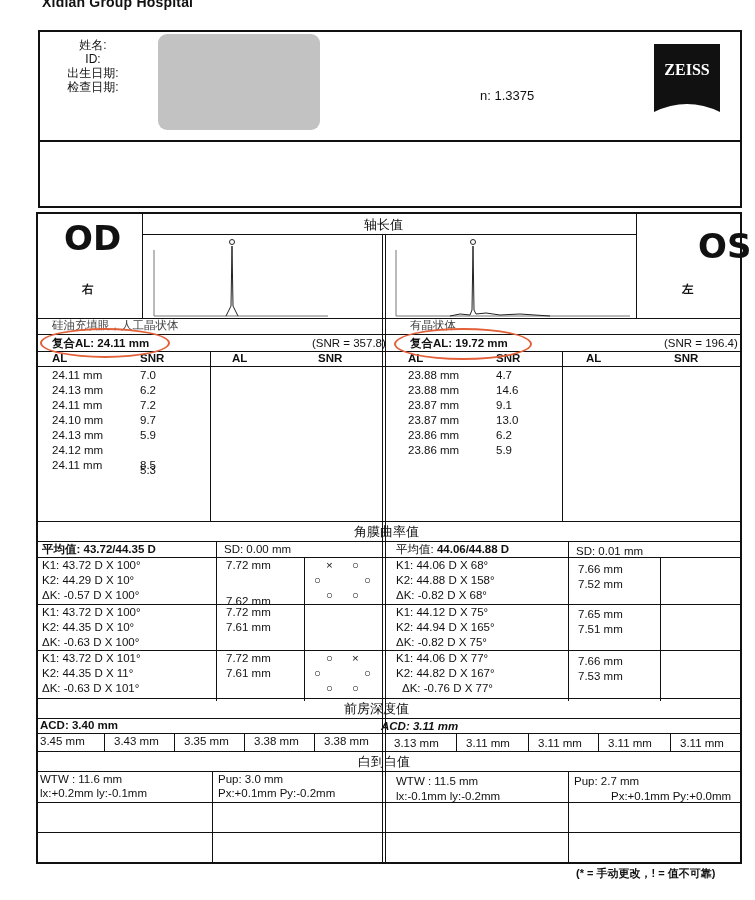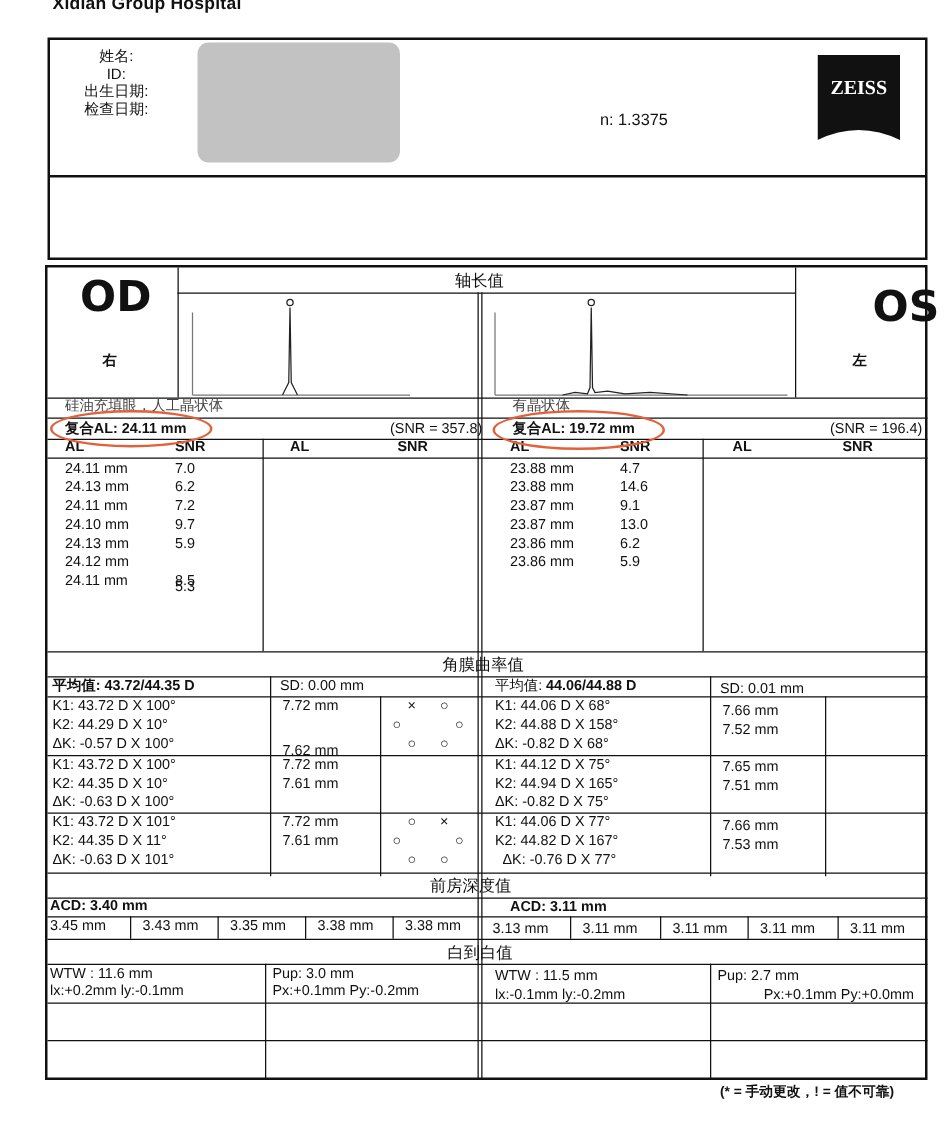--- a/index.html
+++ b/index.html
@@ -201,21 +201,21 @@
   <div class="t" style="left:358px; top:437px;">K1: 44.06 D X  77°</div>
   <div class="t" style="left:358px; top:452px;">K2: 44.82 D X 167°</div>
   <div class="t" style="left:364px; top:467px;">ΔK: -0.76 D X  77°</div>
   <div class="t" style="left:540px; top:440px;">7.66 mm</div>
   <div class="t" style="left:540px; top:455px;">7.53 mm</div>
 
   <div class="hl" style="left:0; top:484px; width:704px;"></div>
   <div class="secttl" style="left:306px; top:486px;">前房深度值</div>
   <div class="hl" style="left:0; top:504px; width:704px;"></div>
   <div class="t b" style="left:2px; top:504px;">ACD:  3.40 mm</div>
-  <div class="t b" style="left:370px; top:505px;">ACD:  3.11 mm</div>
+  <div class="t b" style="left:343px; top:505px;font-style:italic;">ACD:  3.11 mm</div>
   <div class="hl" style="left:0; top:519px; width:704px;"></div>
   <div class="vl" style="left:66px; top:519px; height:18px;"></div>
   <div class="vl" style="left:136px; top:519px; height:18px;"></div>
   <div class="vl" style="left:206px; top:519px; height:18px;"></div>
   <div class="vl" style="left:276px; top:519px; height:18px;"></div>
   <div class="vl" style="left:418px; top:519px; height:18px;"></div>
   <div class="vl" style="left:490px; top:519px; height:18px;"></div>
   <div class="vl" style="left:560px; top:519px; height:18px;"></div>
   <div class="vl" style="left:632px; top:519px; height:18px;"></div>
   <div class="t" style="left:2px; top:520px;">3.45 mm</div>

